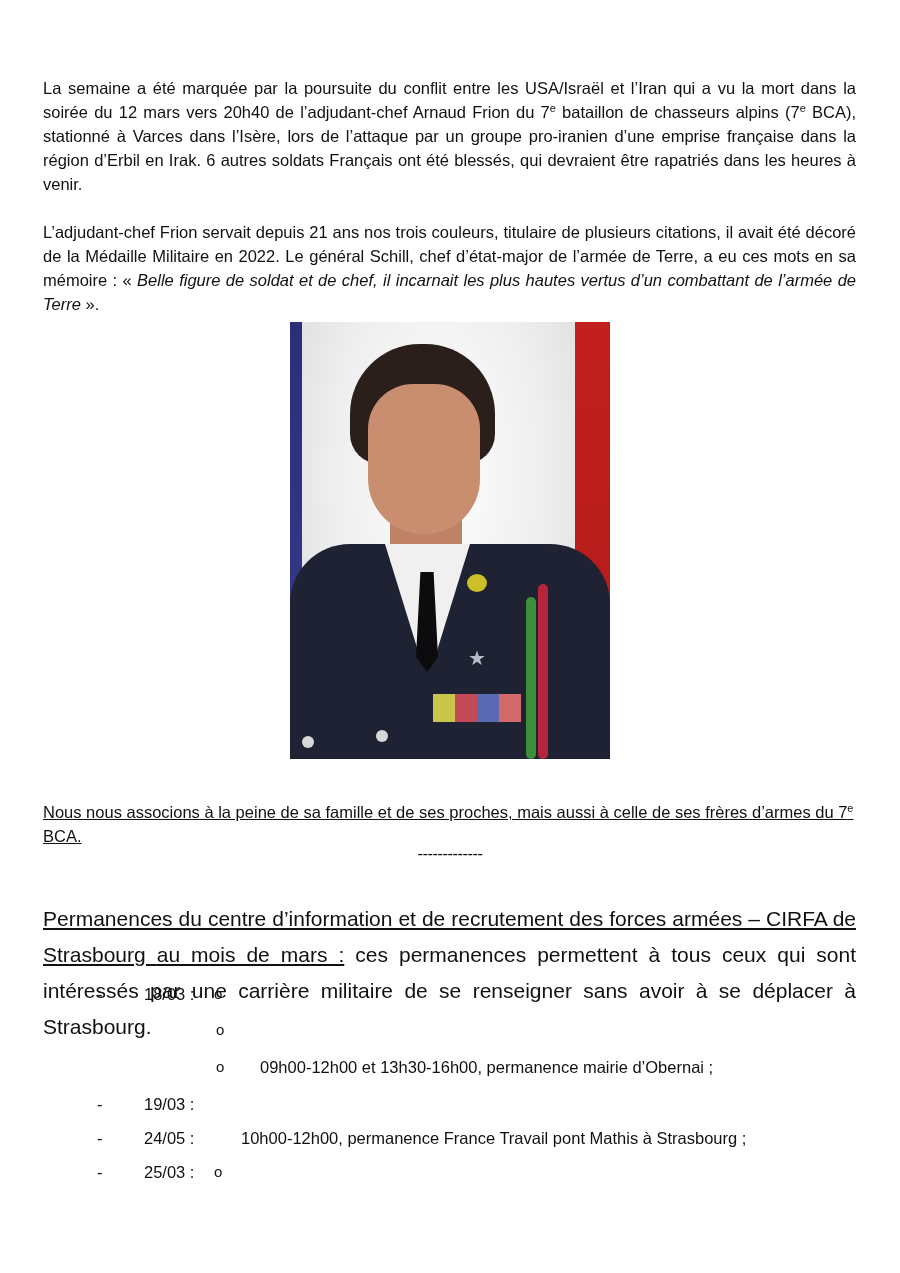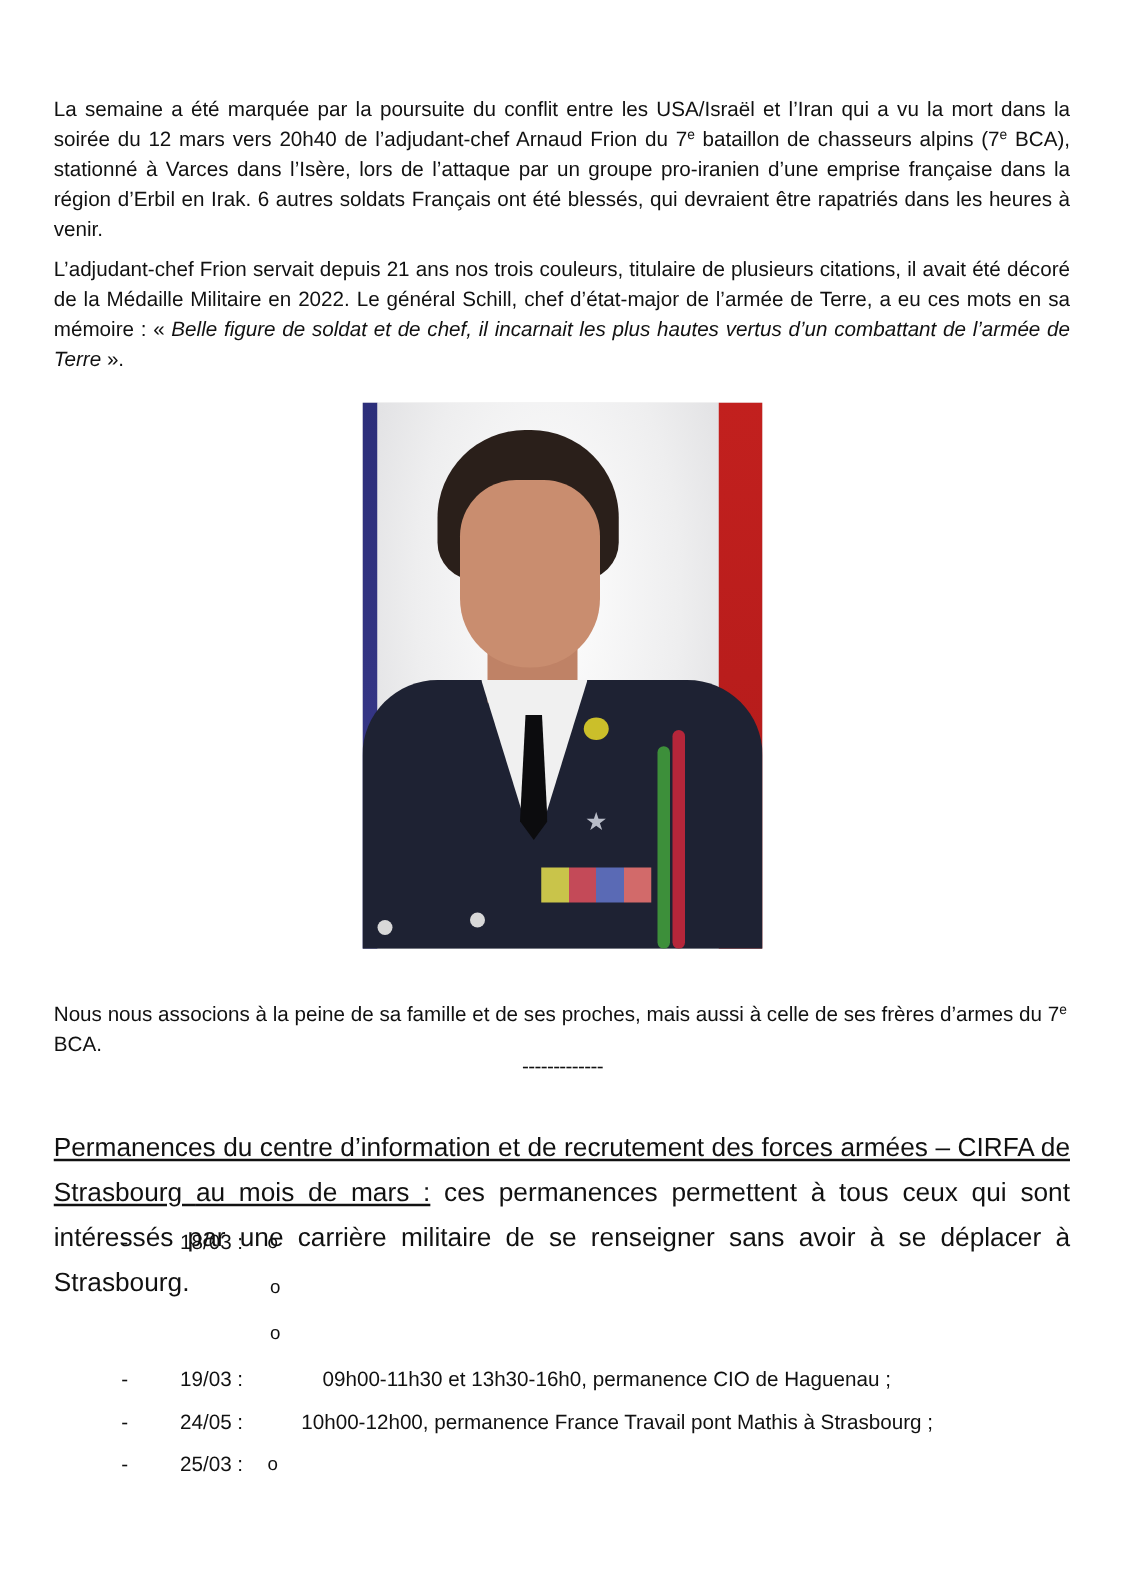--- a/index.html
+++ b/index.html
@@ -1,20 +1,20 @@
 <!DOCTYPE html>
 <html><head>
   <meta charset="utf-8">
   <style>
     html, body { margin: 0; padding: 0; background: #ffffff; }
     body { width: 900px; height: 1273px; position: relative; overflow: hidden;
            font-family: "Liberation Sans", sans-serif; color: #111; }
     .page { position: absolute; left: 43px; top: 76px; width: 813px; font-size: 16.5px; line-height: 24px; }
     p { margin: 0; text-align: justify; }
-    p.p1 { margin-bottom: 8px; }
+    p.p1 { margin-bottom: 24px; }
     sup { font-size: 11px; line-height: 0; vertical-align: 6px; }
     em { font-style: italic; }
     .photo-wrap { position: absolute; left: 290px; top: 322px; width: 320px; height: 437px; overflow: hidden;
                   background: #e9e9ea; }
     .flag-blue { position: absolute; left: 0; top: 0; width: 12px; height: 100%; background: linear-gradient(#2c2e7a, #3a3a8c); }
     .flag-white { position: absolute; left: 12px; top: 0; width: 273px; height: 100%;
                   background: radial-gradient(ellipse at 50% 35%, #ffffff 0%, #eeeeef 55%, #d9d9dc 100%); }
     .flag-red { position: absolute; right: 0; top: 0; width: 35px; height: 100%; background: linear-gradient(#c2201e, #b01a1a); }
     .hair { position: absolute; left: 60px; top: 22px; width: 145px; height: 120px; background: #2a1f1a;
             border-radius: 70px 70px 30px 30px; }
@@ -27,21 +27,21 @@
              clip-path: polygon(0 0, 100% 0, 60% 100%, 40% 100%); }
     .tie { position: absolute; left: 126px; top: 250px; width: 22px; height: 100px; background: #0c0c0e;
            clip-path: polygon(20% 0, 80% 0, 100% 85%, 50% 100%, 0 85%); }
     .ribbons { position: absolute; left: 143px; top: 372px; width: 88px; height: 28px;
                background: linear-gradient(90deg, #c9c44a 0 25%, #c44a58 25% 50%, #5a6ab5 50% 75%, #d26a6a 75% 100%); }
     .cord-red { position: absolute; left: 248px; top: 262px; width: 10px; height: 175px; background: #b5263a; border-radius: 5px; }
     .cord-green { position: absolute; left: 236px; top: 275px; width: 10px; height: 162px; background: #3d8f3a; border-radius: 5px; }
     .badge-y { position: absolute; left: 177px; top: 252px; width: 20px; height: 18px; border-radius: 50%; background: #cbbf2a; }
     .star { position: absolute; left: 178px; top: 326px; color: #b8bcc8; font-size: 20px; line-height: 20px; }
     .btn { position: absolute; width: 12px; height: 12px; border-radius: 50%; background: #d8d8d8; }
-    .memorial { position: absolute; left: 43px; top: 800px; width: 813px; font-size: 16.5px; line-height: 24px; }
+    .memorial { position: absolute; left: 43px; top: 800px; width: 813px; font-size: 16.5px; line-height: 24px; text-decoration: underline; }
     .sep { position: absolute; left: 0; top: 844px; width: 900px; text-align: center; font-size: 16.5px; letter-spacing: -0.5px; }
     .cirfa { position: absolute; left: 43px; top: 901px; width: 813px; font-size: 21px; line-height: 36px; }
     .u { text-decoration: underline; }
     .sched { position: absolute; left: 0; top: 985px; width: 900px; font-size: 16.5px; }
     .row { position: absolute; left: 0; height: 24px; width: 900px; }
     .dash { position: absolute; left: 97px; }
     .date { position: absolute; left: 144px; }
     .circ { position: absolute; font-size: 15px; }
     .txt { position: absolute; }
   </style>
@@ -84,25 +84,25 @@
   <div class="row" style="top:0px">
     <span class="dash">-</span>
     <span class="date">18/03 :</span>
     <span class="circ" style="left:214px">o</span>
   </div>
   <div class="row" style="top:36px">
     <span class="circ" style="left:216px">o</span>
   </div>
   <div class="row" style="top:73px">
     <span class="circ" style="left:216px">o</span>
+    <span class="txt" style="left:260px">09h00-12h00 et 13h30-16h00, permanence mairie d’Obernai ;</span>
   </div>
   <div class="row" style="top:110px">
     <span class="dash">-</span>
     <span class="date">19/03 :</span>
-    <span class="txt" style="left:258px">09h00-11h30 et 13h30-16h0, permanence CIO de Haguenau ;</span>
   </div>
   <div class="row" style="top:144px">
     <span class="dash">-</span>
     <span class="date">24/05 :</span>
     <span class="txt" style="left:241px">10h00-12h00, permanence France Travail pont Mathis à Strasbourg ;</span>
   </div>
   <div class="row" style="top:178px">
     <span class="dash">-</span>
     <span class="date">25/03 :</span>
     <span class="circ" style="left:214px">o</span>

